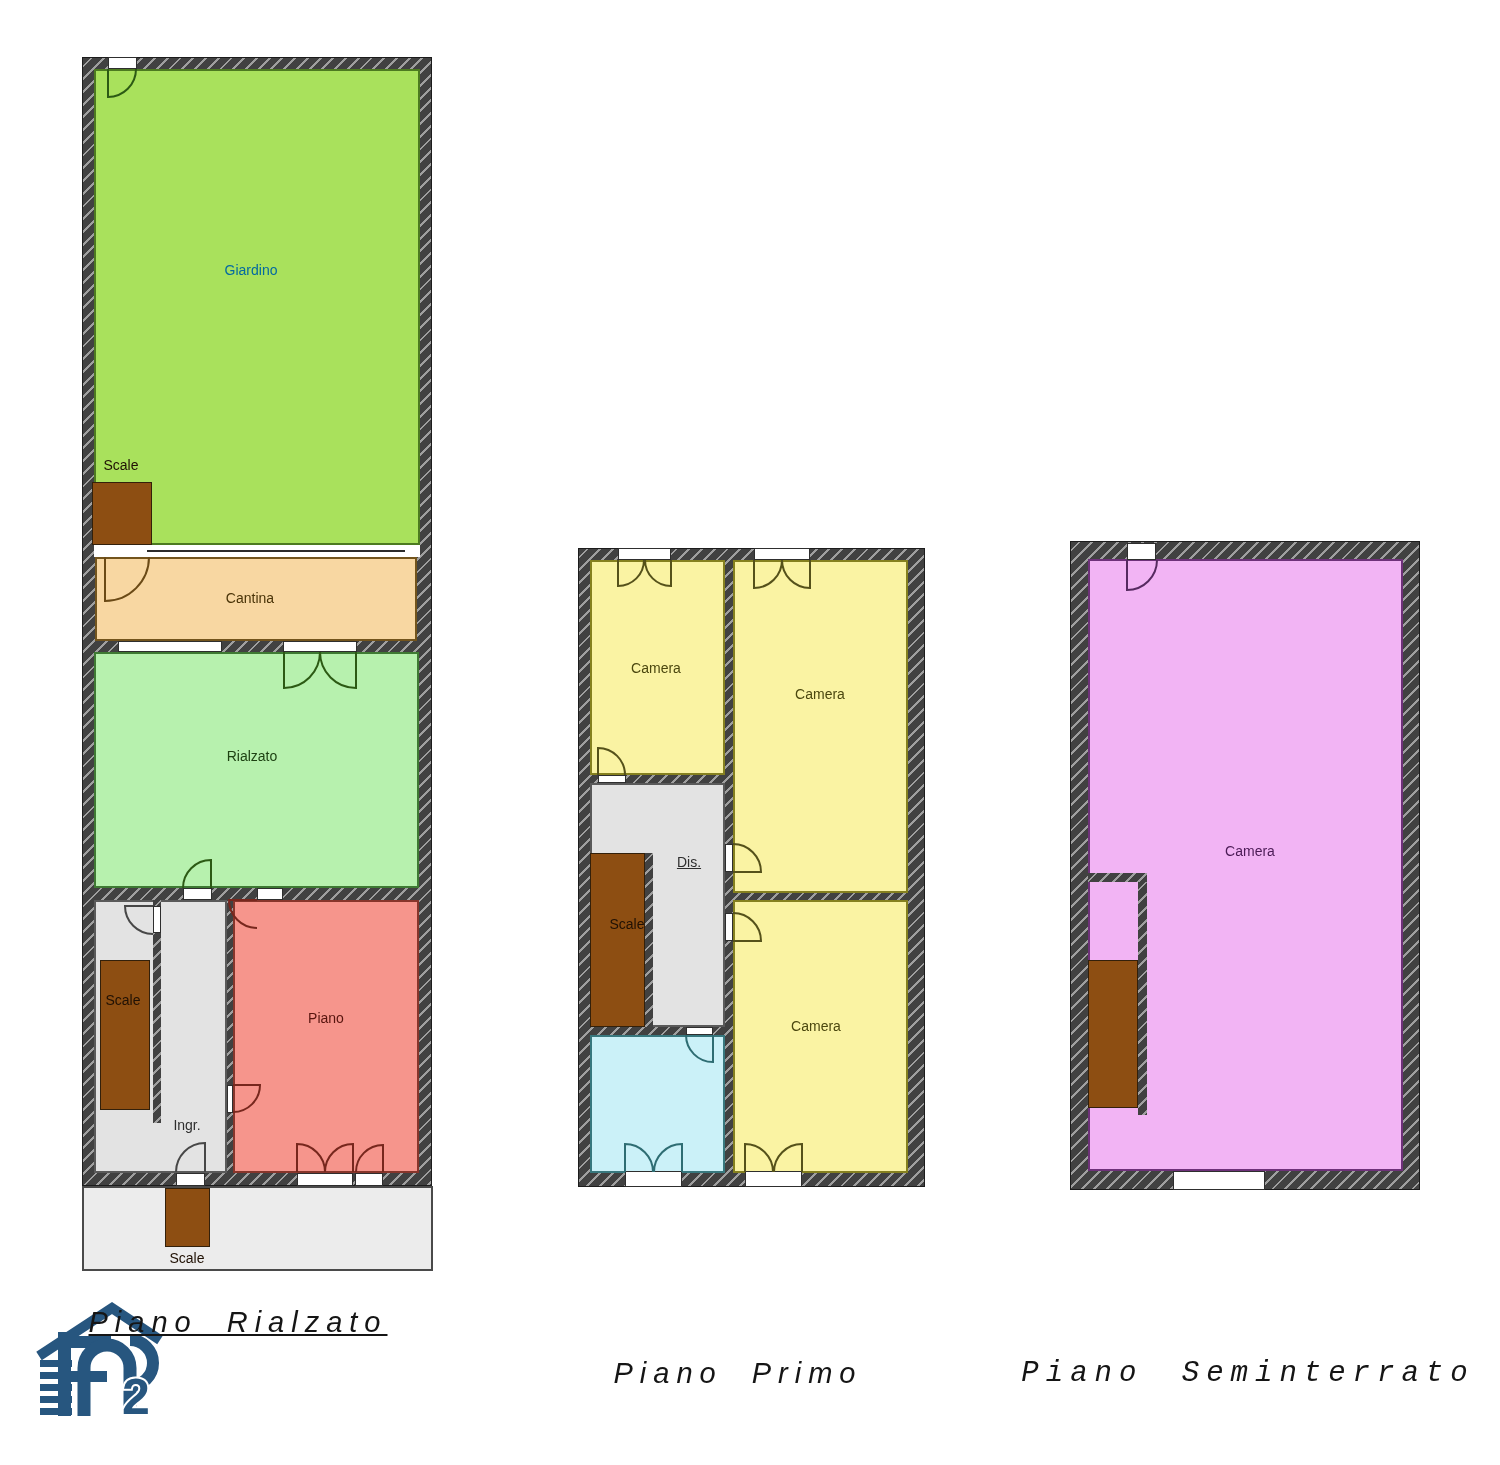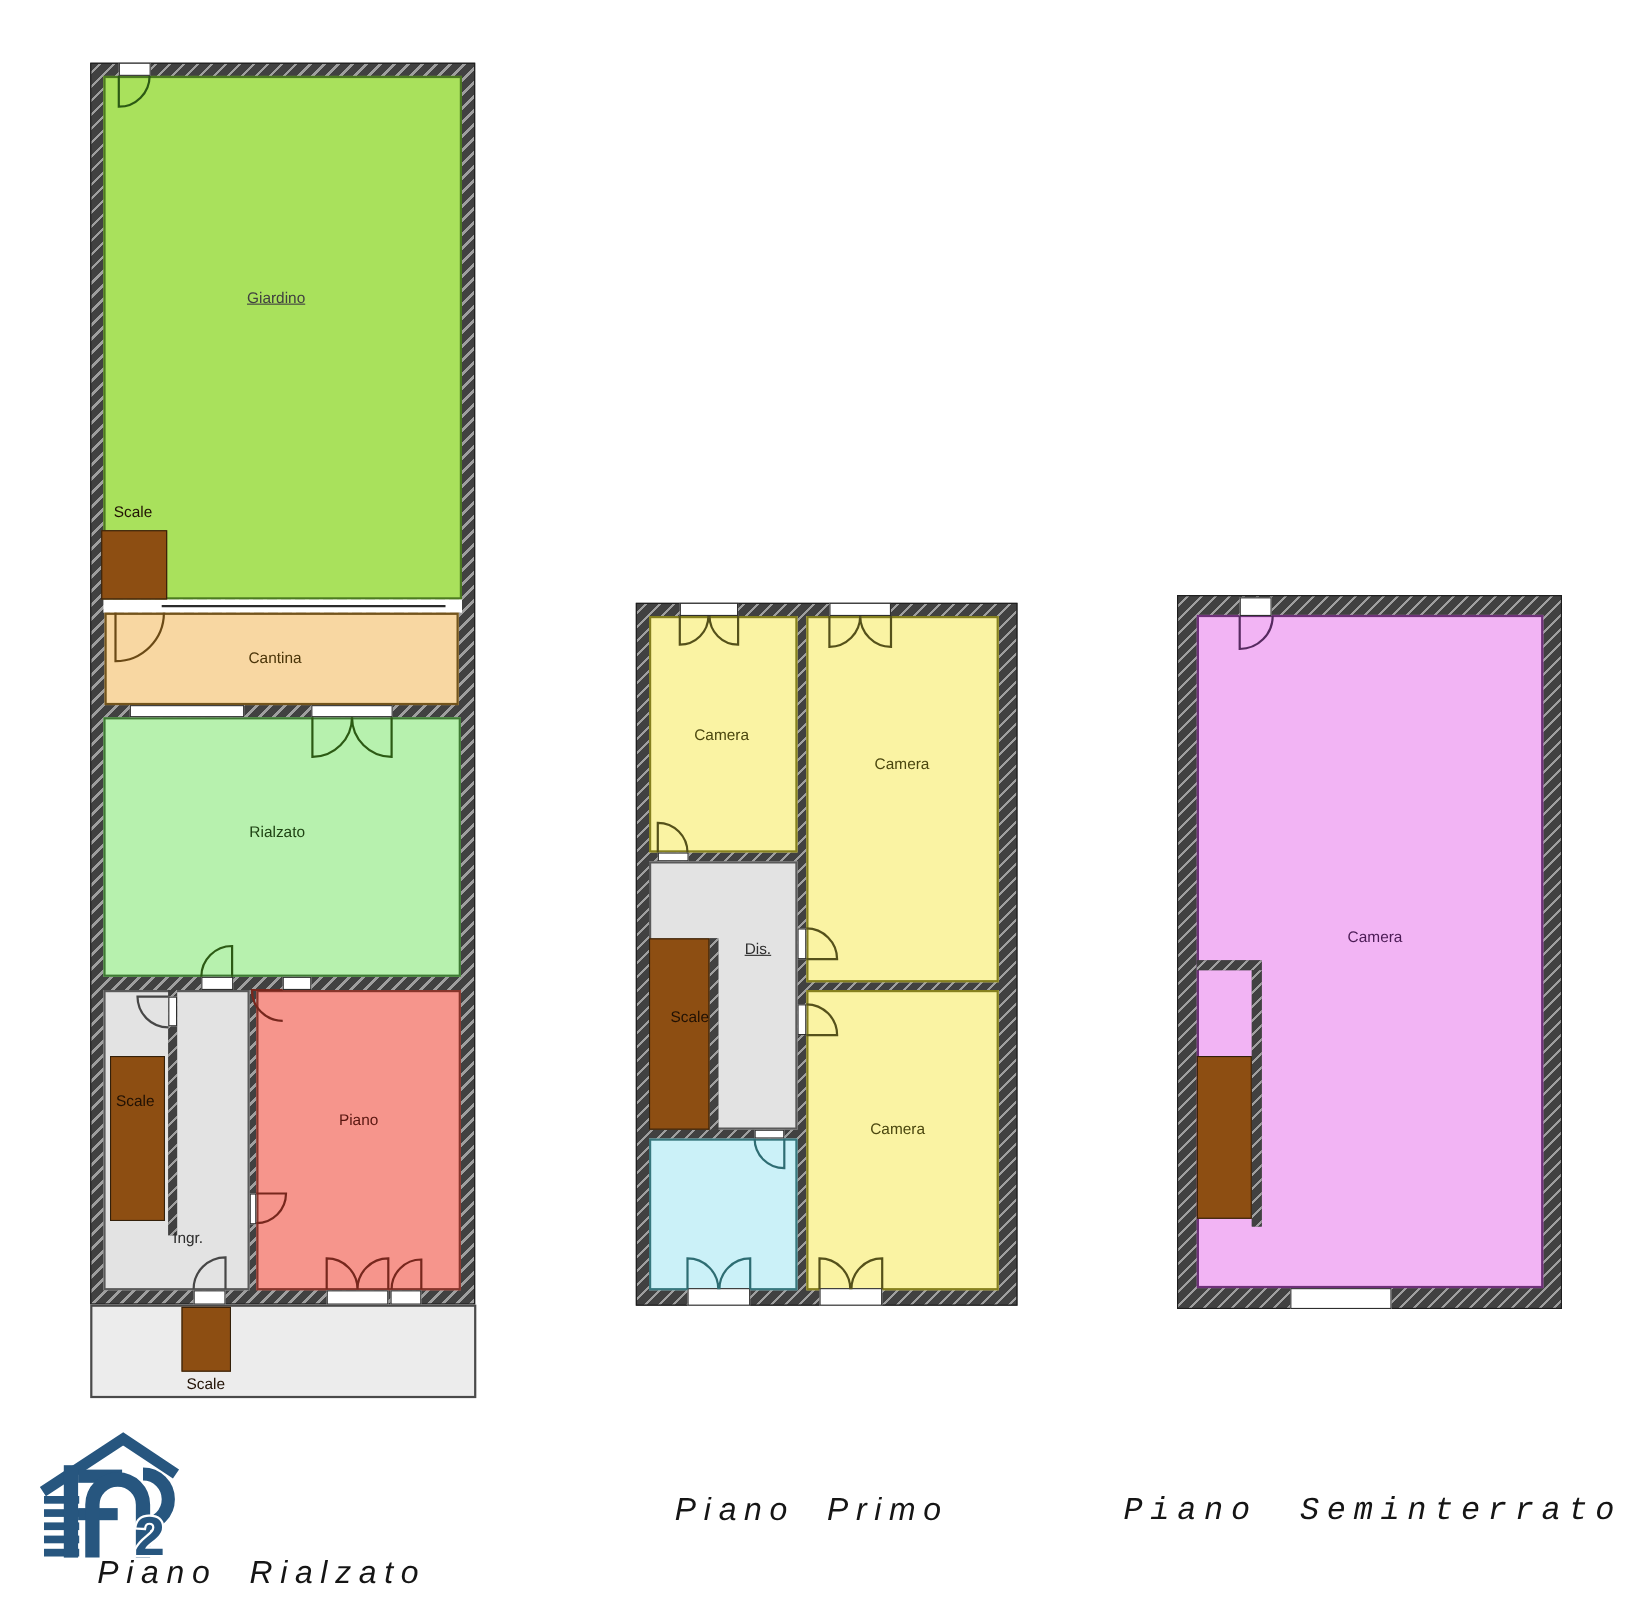--- a/index.html
+++ b/index.html
@@ -76,37 +76,37 @@
   #mg1{left:598px;top:775px;width:28px;height:8px;}
   #mg2{left:725px;top:844px;width:8px;height:28px;}
   #mg3{left:725px;top:913px;width:8px;height:28px;}
   #mg4{left:686px;top:1027px;width:27px;height:8px;}
   #mw3{left:625px;top:1171px;width:57px;height:16px;}
   #mw4{left:745px;top:1171px;width:57px;height:16px;}
   #rw1{left:1127px;top:543px;width:29px;height:17px;}
   #rw2{left:1173px;top:1171px;width:92px;height:19px;}
 
   
-  #L-giardino{left:251px;top:270px;color:#404040;text-decoration:underline;}
+  #L-giardino{left:251px;top:270px;color:#0369a1;}
   #L-scale1{left:121px;top:465px;color:#201104;}
   #L-veranda{left:250px;top:598px;color:#4a3408;}
   #L-soggiorno{left:252px;top:756px;color:#1e4213;}
   #L-scale2{left:123px;top:1000px;color:#201104;}
-  #L-ingr{left:171px;top:1125px;color:#2e2e2e;}
+  #L-ingr{left:187px;top:1125px;color:#2e2e2e;}
   #L-cucina{left:326px;top:1018px;color:#58150f;}
   #L-scale3{left:187px;top:1258px;color:#201104;}
   #L-cam1{left:656px;top:668px;color:#4b470f;}
   #L-cam2{left:820px;top:694px;color:#4b470f;}
   #L-dis{left:689px;top:862px;color:#2e2e2e;text-decoration:underline;}
   #L-scale4{left:627px;top:924px;color:#201104;}
   #L-cam3{left:816px;top:1026px;color:#4b470f;}
   #L-cantina{left:1250px;top:851px;color:#4b1b55;}
 
   
-  #T-rialzato{left:238px;top:1414px;}
+  #T-rialzato{left:238px;top:1306px;text-decoration:underline;}
   #T-primo{left:738px;top:1357px;}
   #T-seminterrato{left:1248px;top:1357px;font-family:Liberation Mono, monospace;}
 </style>
 </head>
 <body>
 
 <div id="plan1" class="plan"></div>
 <div id="porch"></div>
 
 <div id="r-giardino" class="room"></div>

